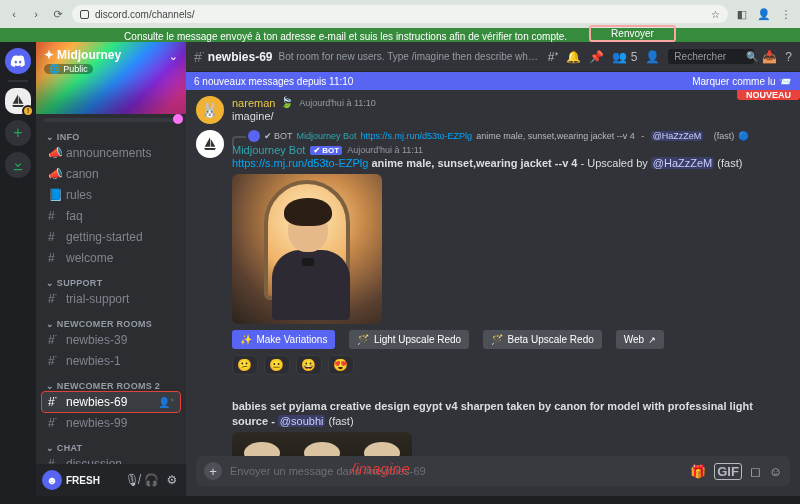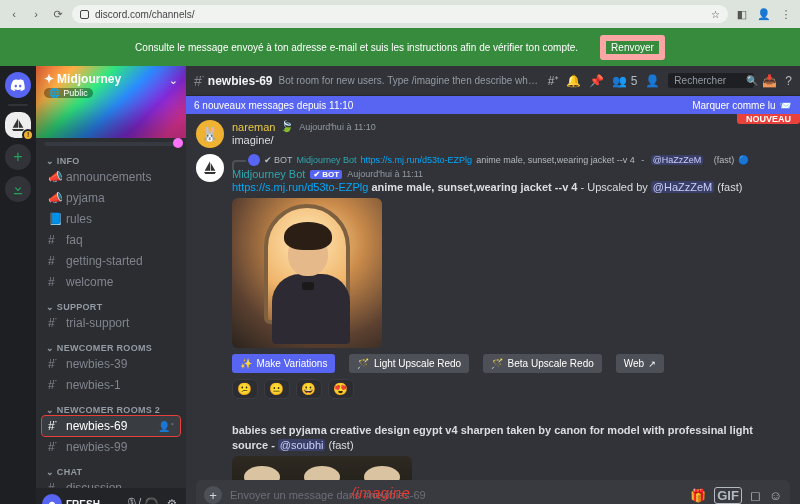--- a/index.html
+++ b/index.html
@@ -5,22 +5,22 @@
   *{box-sizing:border-box;margin:0;padding:0;font-family:"gg sans","Helvetica Neue",Arial,sans-serif}
   html,body{width:800px;height:504px;overflow:hidden;background:#1e1f22;color:#dbdee1;font-size:11px}
   
   .chrome{height:28px;background:#dde4de;display:flex;align-items:center;padding:0 6px;gap:6px;color:#444}
   .chrome .cbtn{width:16px;height:16px;color:#555;display:flex;align-items:center;justify-content:center;border-radius:50%}
   .chrome .addr{flex:1;height:18px;background:#f1f3f1;border-radius:9px;display:flex;align-items:center;padding:0 8px;gap:6px;font-size:10px;color:#444}
   .chrome .lock{width:9px;height:9px;border:1px solid #444;border-radius:2px}
   .chrome .star{margin-left:auto}
   .chrome .right{display:flex;gap:6px}
   
-  .verify{height:38px;background:#378b3d;color:#fff;display:flex;align-items:center;justify-content:center;gap:22px;font-size:10px}
-  .verify button{background:transparent;border:6px solid #fca5a5;color:#fff;border-radius:3px;padding:1px 5px;font-size:10px}
+  .verify{height:14px;background:#378b3d;color:#fff;display:flex;align-items:flex-end;justify-content:center;gap:22px;font-size:10px}
+  .verify button{background:transparent;border:2px solid #fca5a5;color:#fff;border-radius:3px;padding:1px 20px;font-size:10px}
   
   .app{display:flex;height:calc(504px - 28px - 22px)}
   
   .rail{width:36px;background:#1e1f22;display:flex;flex-direction:column;align-items:center;padding-top:6px;gap:6px}
   .rail .srv{width:26px;height:26px;border-radius:50%;background:#36393f;display:flex;align-items:center;justify-content:center;color:#dcddde;font-size:14px;position:relative}
   .rail .srv.discord{background:#5865f2}
   .rail .srv.active{border-radius:10px}
   .rail .warn{width:12px;height:12px;background:#f0b232;border-radius:50%;position:absolute;right:-3px;bottom:-3px;border:2px solid #1e1f22;font-size:8px;line-height:8px;text-align:center;color:#000}
   .rail .add{background:#313338;color:#23a559;font-size:16px}
   .rail .dl{background:#313338;color:#23a559}
@@ -162,21 +162,21 @@
         <span class="dot"></span>
       </div>
     <div class="chscroll">
       <div class="chcat">⌄ <span>INFO</span></div>
       <div class="chitem">
           <span class="ico">📣</span>
           <span>announcements</span>
         </div>
       <div class="chitem">
           <span class="ico">📣</span>
-          <span>pyjama</span>
+          <span>canon</span>
         </div>
       <div class="chitem">
           <span class="ico">📘</span>
           <span>rules</span>
         </div>
       <div class="chitem">
           <span class="ico">#</span>
           <span>faq</span>
         </div>
       <div class="chitem">

